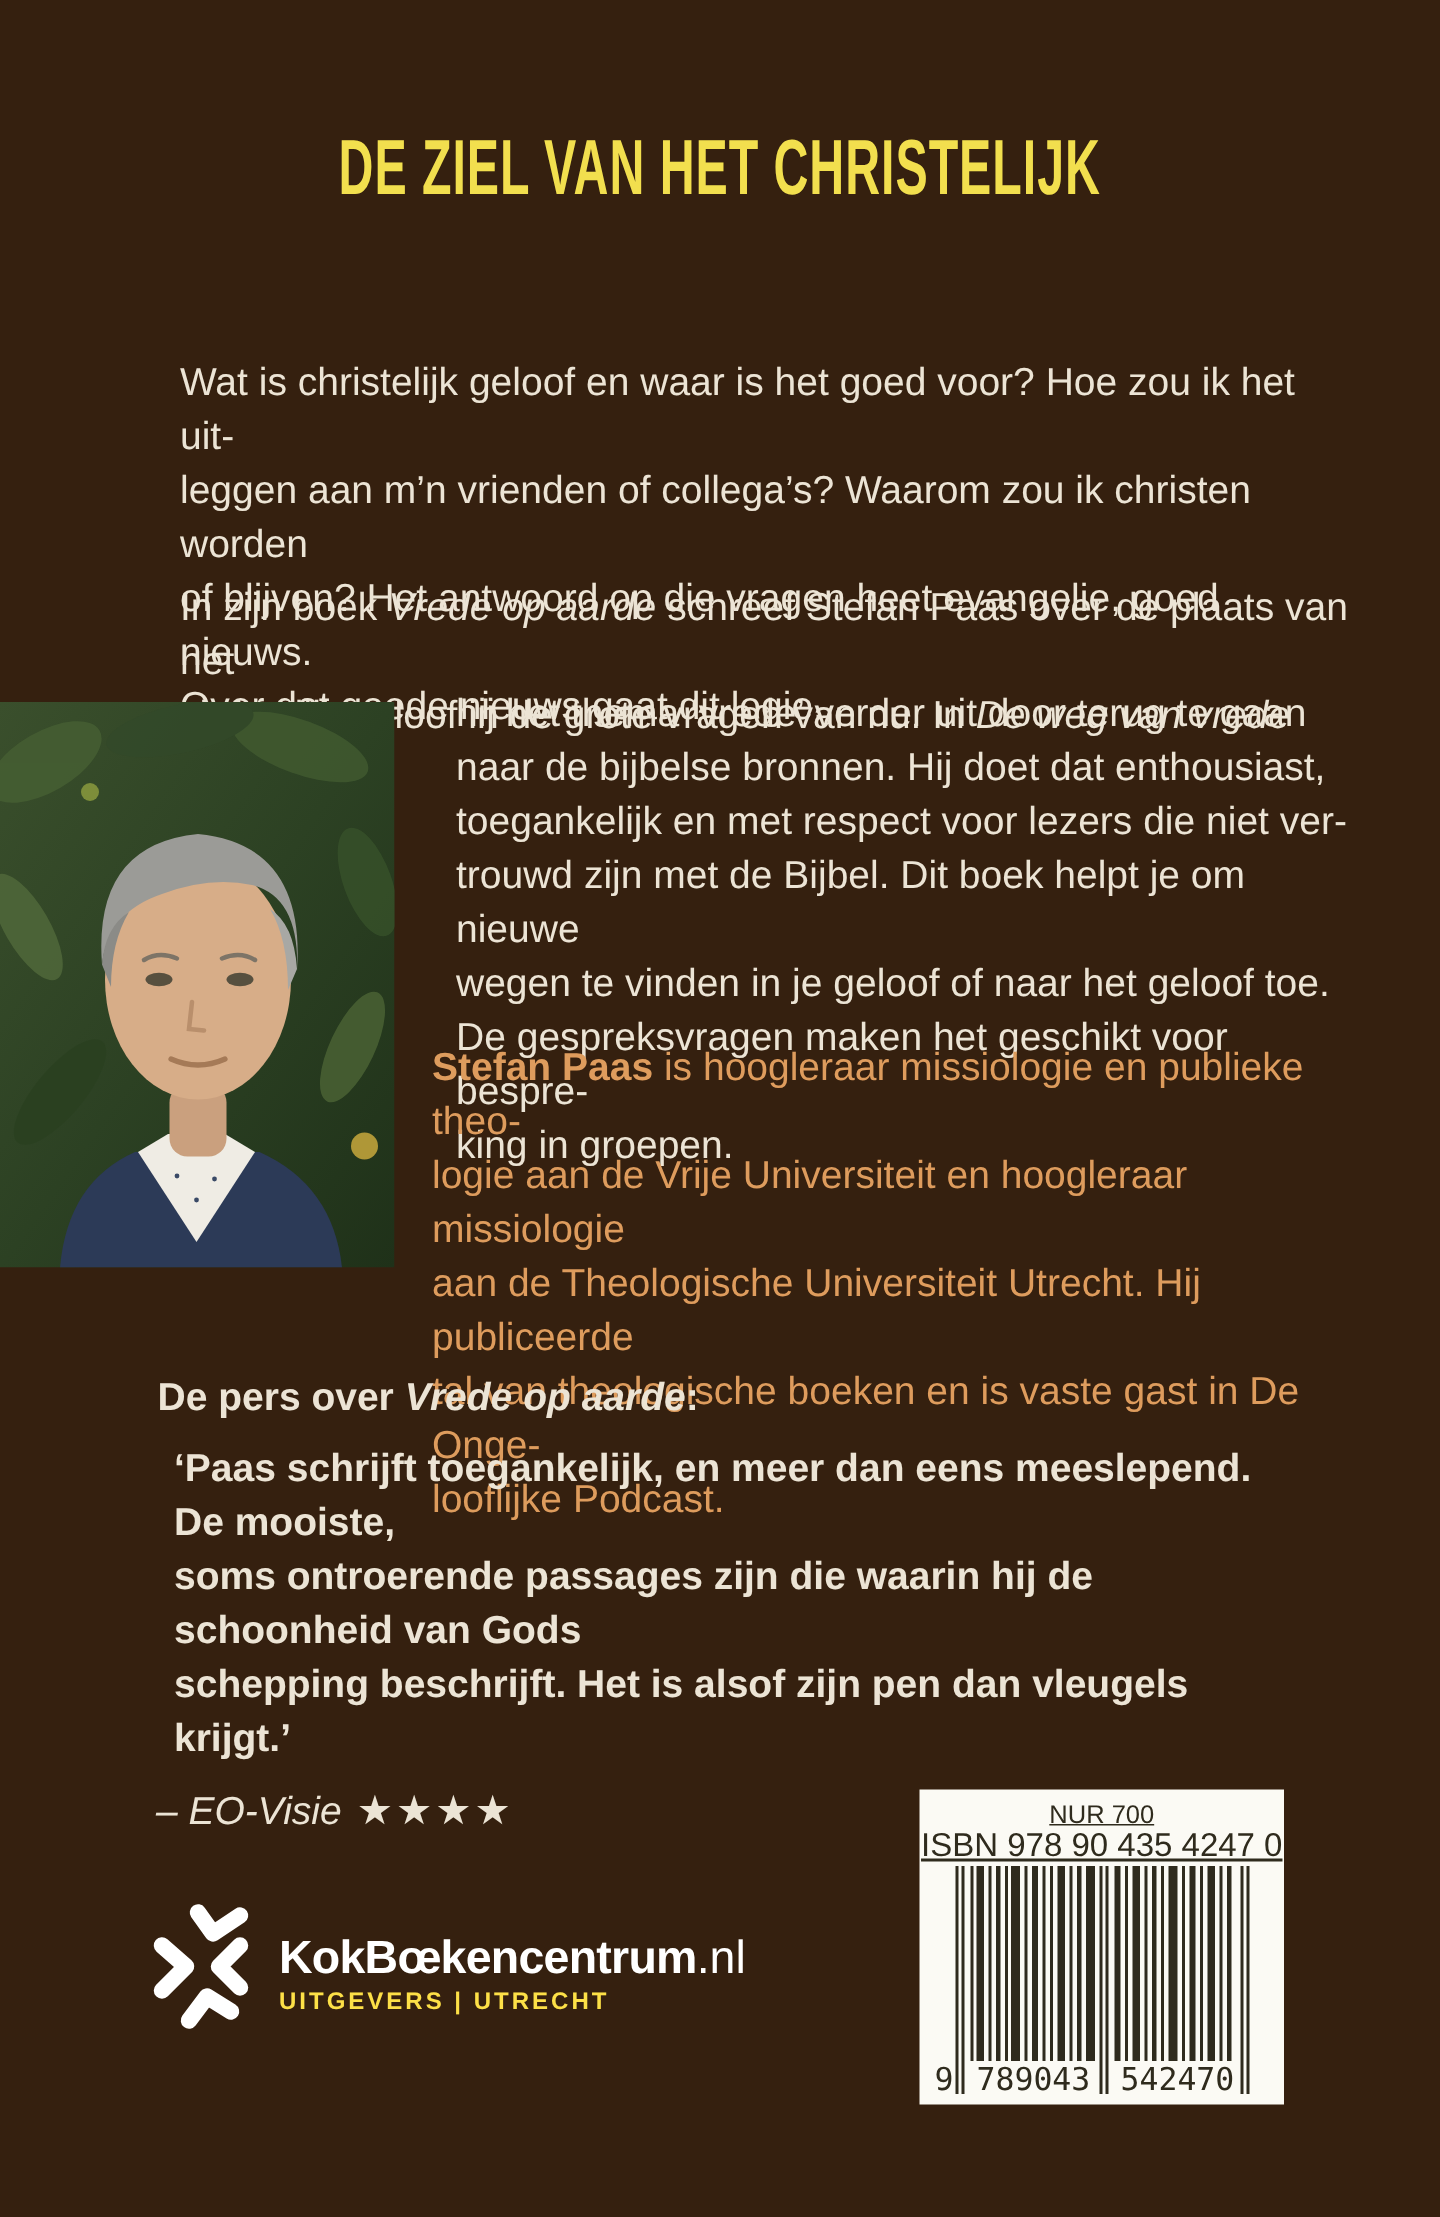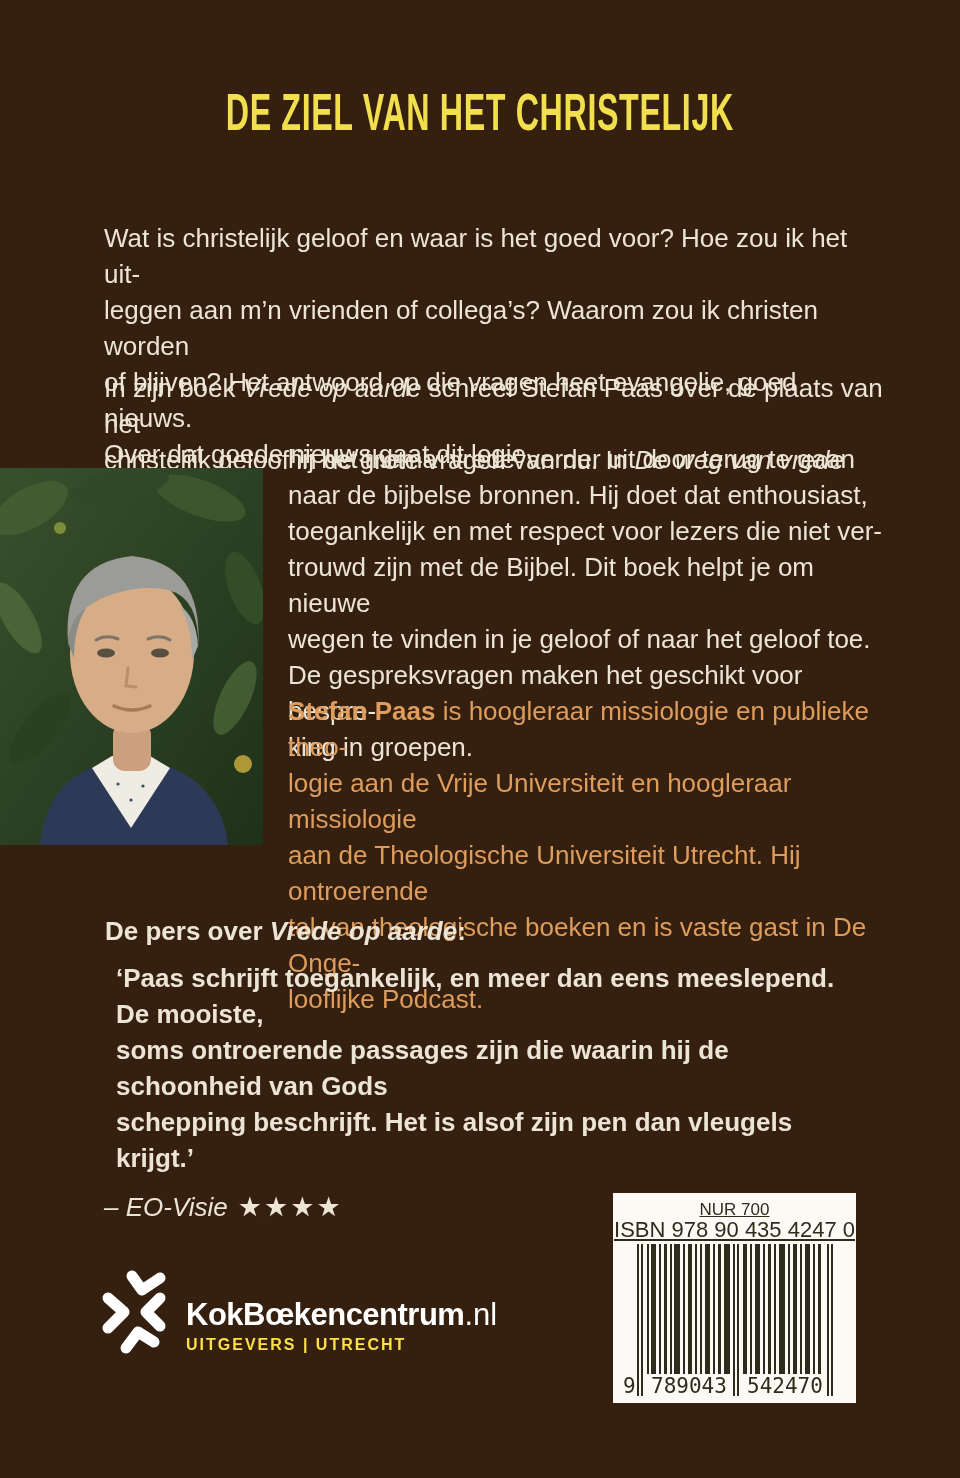--- a/index.html
+++ b/index.html
@@ -17,21 +17,21 @@
   .title{
     position:absolute;left:0;top:86px;width:960px;
     text-align:center;margin:0;
     color:var(--yellow,#f2df4e);
     font-weight:700;font-size:52px;line-height:52px;
   }
   .title-line{display:block;}
   .title-line > span{display:inline-block;transform:scaleX(0.62);transform-origin:50% 50%;white-space:nowrap;letter-spacing:1px;}
 
   .body-text{
-    position:absolute;margin:0;
+    position:absolute;margin:16px;
     font-size:26px;line-height:36px;
     color:var(--cream,#ece4d5);
   }
   .intro{left:104px;top:220px;width:760px;}
   .about-full{left:104px;top:370px;width:780px;}
   .about-wrapped{left:288px;top:441px;width:600px;}
 
   .photo{
     position:absolute;left:0;top:468px;width:263px;height:377px;
   }
@@ -65,21 +65,21 @@
     text-align:center;
     text-decoration:underline;
   }
   .barcode-nur{font-size:17px;line-height:20px;}
   .barcode-isbn{font-size:22px;line-height:20px;}
   .barcode-box svg{display:block;margin:4px auto 0 auto;}
   .barcode-box svg text{font-family:"DejaVu Sans Mono",monospace;font-size:21px;fill:var(--bar,#2f2b1d);}
 
   .publisher{
     position:absolute;left:96px;top:1266px;height:90px;
-    display:flex;align-items:flex-end;
+    display:flex;align-items:center;
   }
   .publisher-mark{width:76px;height:88px;flex:none;}
   .publisher-textblock{margin-left:14px;padding-top:12px;}
   .pub-name{font-size:31px;line-height:32px;color:#fff;}
   .pub-name .nm{font-weight:700;letter-spacing:-0.5px;}
   .pub-name .sfx{font-weight:400;}
   .pub-tagline{font-size:16px;line-height:22px;font-weight:700;letter-spacing:2px;color:#fde047;margin-top:3px;}
 </style>
 </head>
 <body>
@@ -131,21 +131,21 @@
         <path d="M96 172 Q106 166 118 171" stroke="#7d7467" stroke-width="3" fill="none" stroke-linecap="round"></path>
         <path d="M148 171 Q160 166 170 172" stroke="#7d7467" stroke-width="3" fill="none" stroke-linecap="round"></path>
         <path d="M128 200 L126 218 L136 219" stroke="#b98f6c" stroke-width="3" fill="none" stroke-linecap="round"></path>
         <path d="M114 238 Q132 246 150 238" stroke="#a57a57" stroke-width="3.5" fill="none" stroke-linecap="round"></path>
       </g>
     </svg>
   </div>
 
   <p class="body-text about-wrapped"><span>hij het thema ‘vrede’ verder uit door terug te gaan</span><br><span>naar de bijbelse bronnen. Hij doet dat enthousiast,</span><br><span>toegankelijk en met respect voor lezers die niet ver-</span><br><span>trouwd zijn met de Bijbel. Dit boek helpt je om nieuwe</span><br><span>wegen te vinden in je geloof of naar het geloof toe.</span><br><span>De gespreksvragen maken het geschikt voor bespre-</span><br><span>king in groepen.</span></p>
 
-  <p class="bio"><span class="bd">Stefan Paas</span><span> is hoogleraar missiologie en publieke theo-</span><br><span>logie aan de Vrije Universiteit en hoogleraar missiologie</span><br><span>aan de Theologische Universiteit Utrecht. Hij ontroerende</span><br><span>tal van theologische boeken en is vaste gast in De Onge-</span><br><span>looflijke Podcast.</span></p>
+  <p class="bio"><span class="bd">Stefan Paas</span><span> is hoogleraar missiologie en publieke theo-</span><br><span>logie aan de Vrije Universiteit en hoogleraar missiologie</span><br><span>aan de Theologische Universiteit Utrecht. Hij publiceerde</span><br><span>tal van theologische boeken en is vaste gast in De Onge-</span><br><span>looflijke Podcast.</span></p>
 
   <p class="press-heading"><span>De pers over </span><span class="it">Vrede op aarde</span><span>:</span></p>
 
   <div class="quote quote-1">
     <p class="quote-text"><span>‘Paas schrijft toegankelijk, en meer dan eens meeslepend. De mooiste,</span><br><span>soms ontroerende passages zijn die waarin hij de schoonheid van Gods</span><br><span>schepping beschrijft. Het is alsof zijn pen dan vleugels krijgt.’</span></p>
     <p class="quote-source">
       <span class="src">– EO-Visie</span><span class="stars">★★★★</span>
     </p>
   </div>
 

